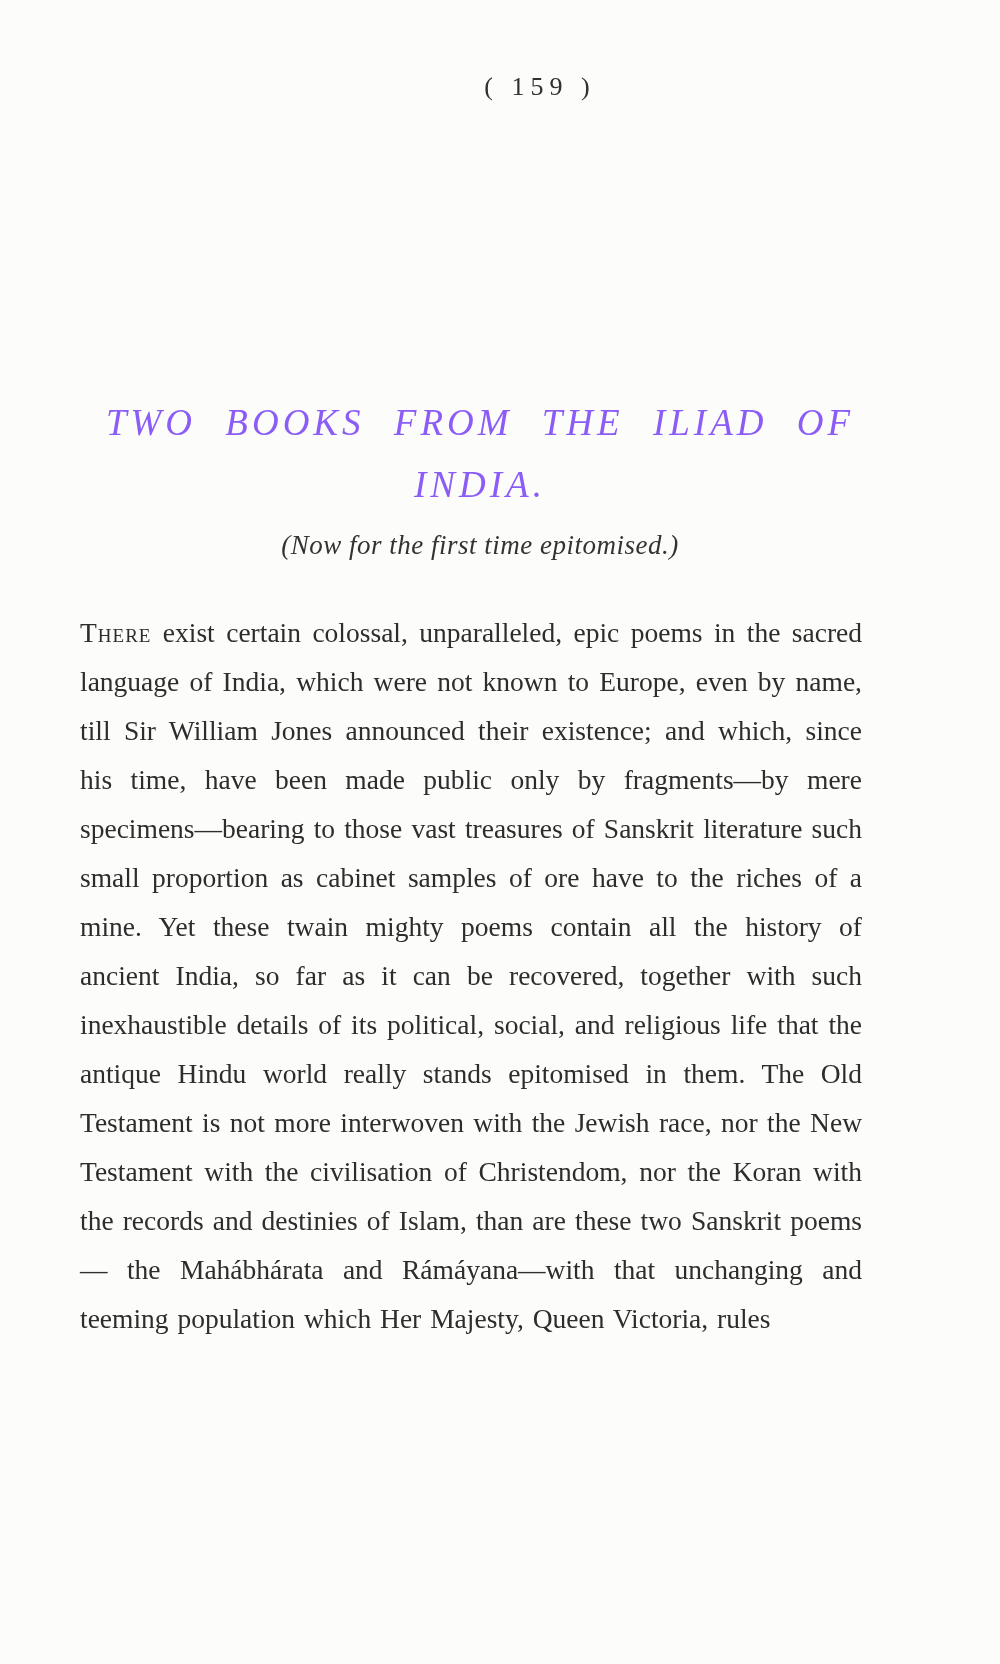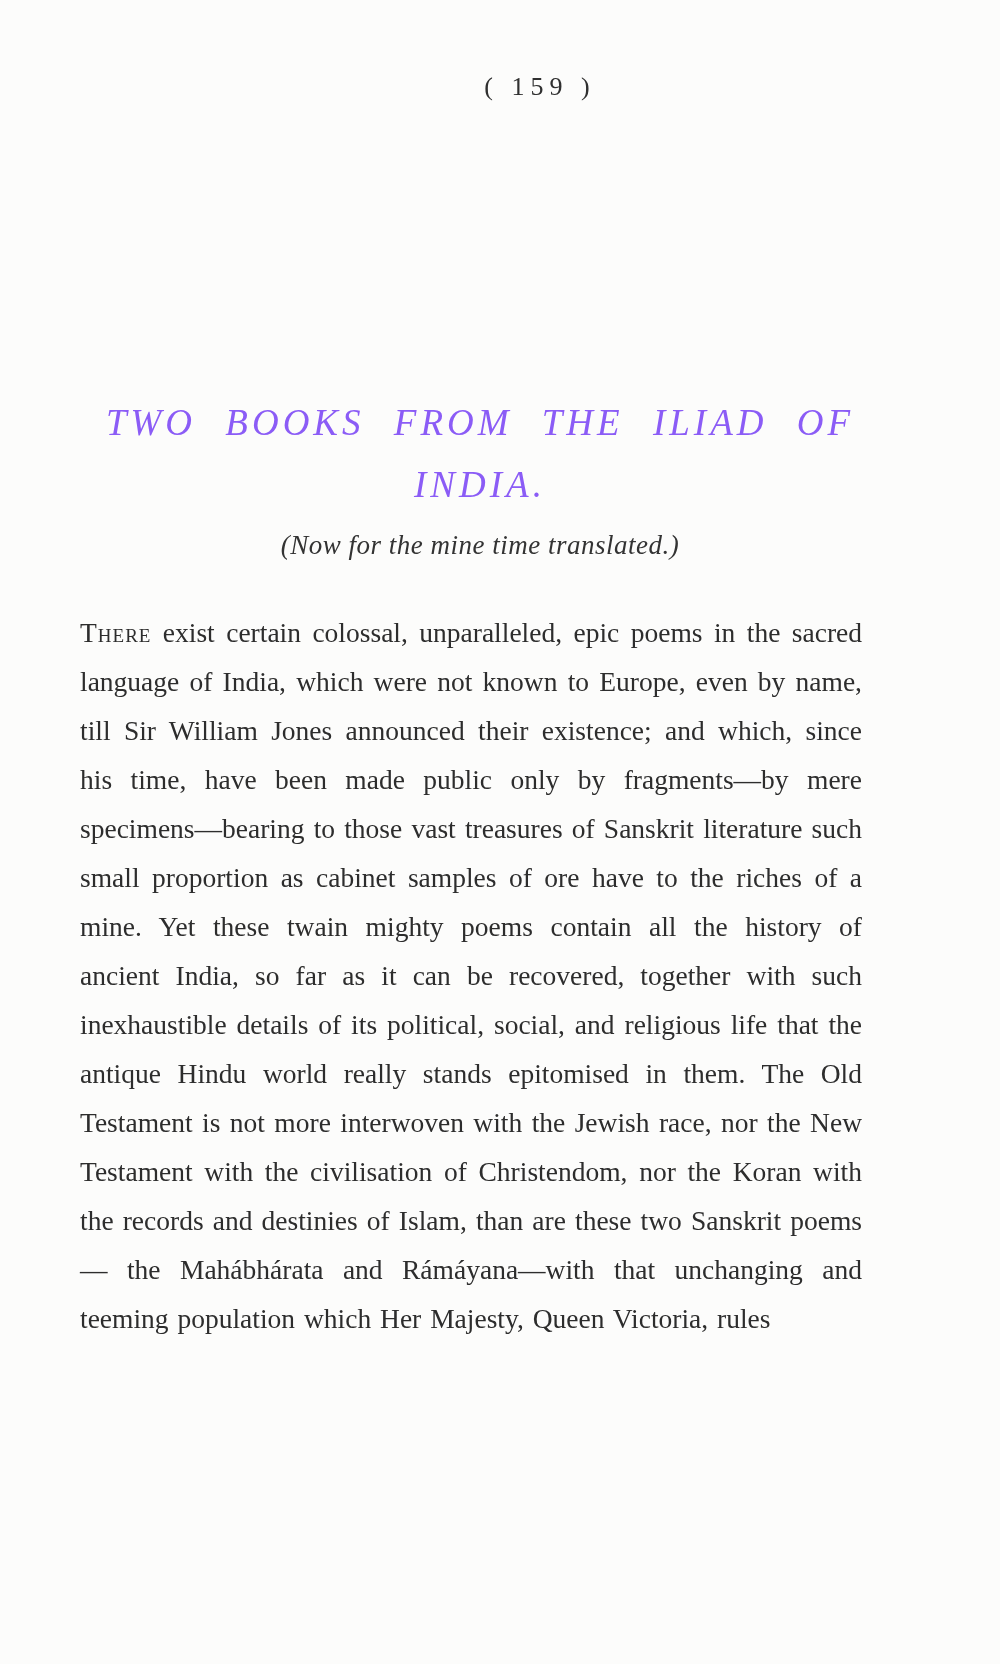--- a/index.html
+++ b/index.html
@@ -72,19 +72,19 @@
 </style>
 </head>
 <body>
 
 <div class="page">
 
   <div class="page-number">( 159 )</div>
 
   <div class="title-block">TWO BOOKS FROM THE ILIAD OF INDIA.</div>
 
-  <div class="subtitle">(Now for the mine time translated.)</div>
+  <div class="subtitle">(Now for the first time epitomised.)</div>
 
   <div class="body-text">
     <span class="lead-word">There</span><span> exist certain colossal, unparalleled, epic poems in the sacred language of India, which were not known to Europe, even by name, till Sir William Jones announced their existence; and which, since his time, have been made public only by fragments—by mere specimens—bearing to those vast treasures of Sanskrit literature such small proportion as cabinet samples of ore have to the riches of a mine. Yet these twain mighty poems contain all the history of ancient India, so far as it can be recovered, together with such inexhaustible details of its political, social, and religious life that the antique Hindu world really stands epitomised in them. The Old Testament is not more interwoven with the Jewish race, nor the New Testament with the civilisation of Christendom, nor the Koran with the records and destinies of Islam, than are these two Sanskrit poems — the Mahábhárata and Rámáyana—with that unchanging and teeming population which Her Majesty, Queen Victoria, rules</span>
   </div>
 
 </div>
 
 </body></html>

